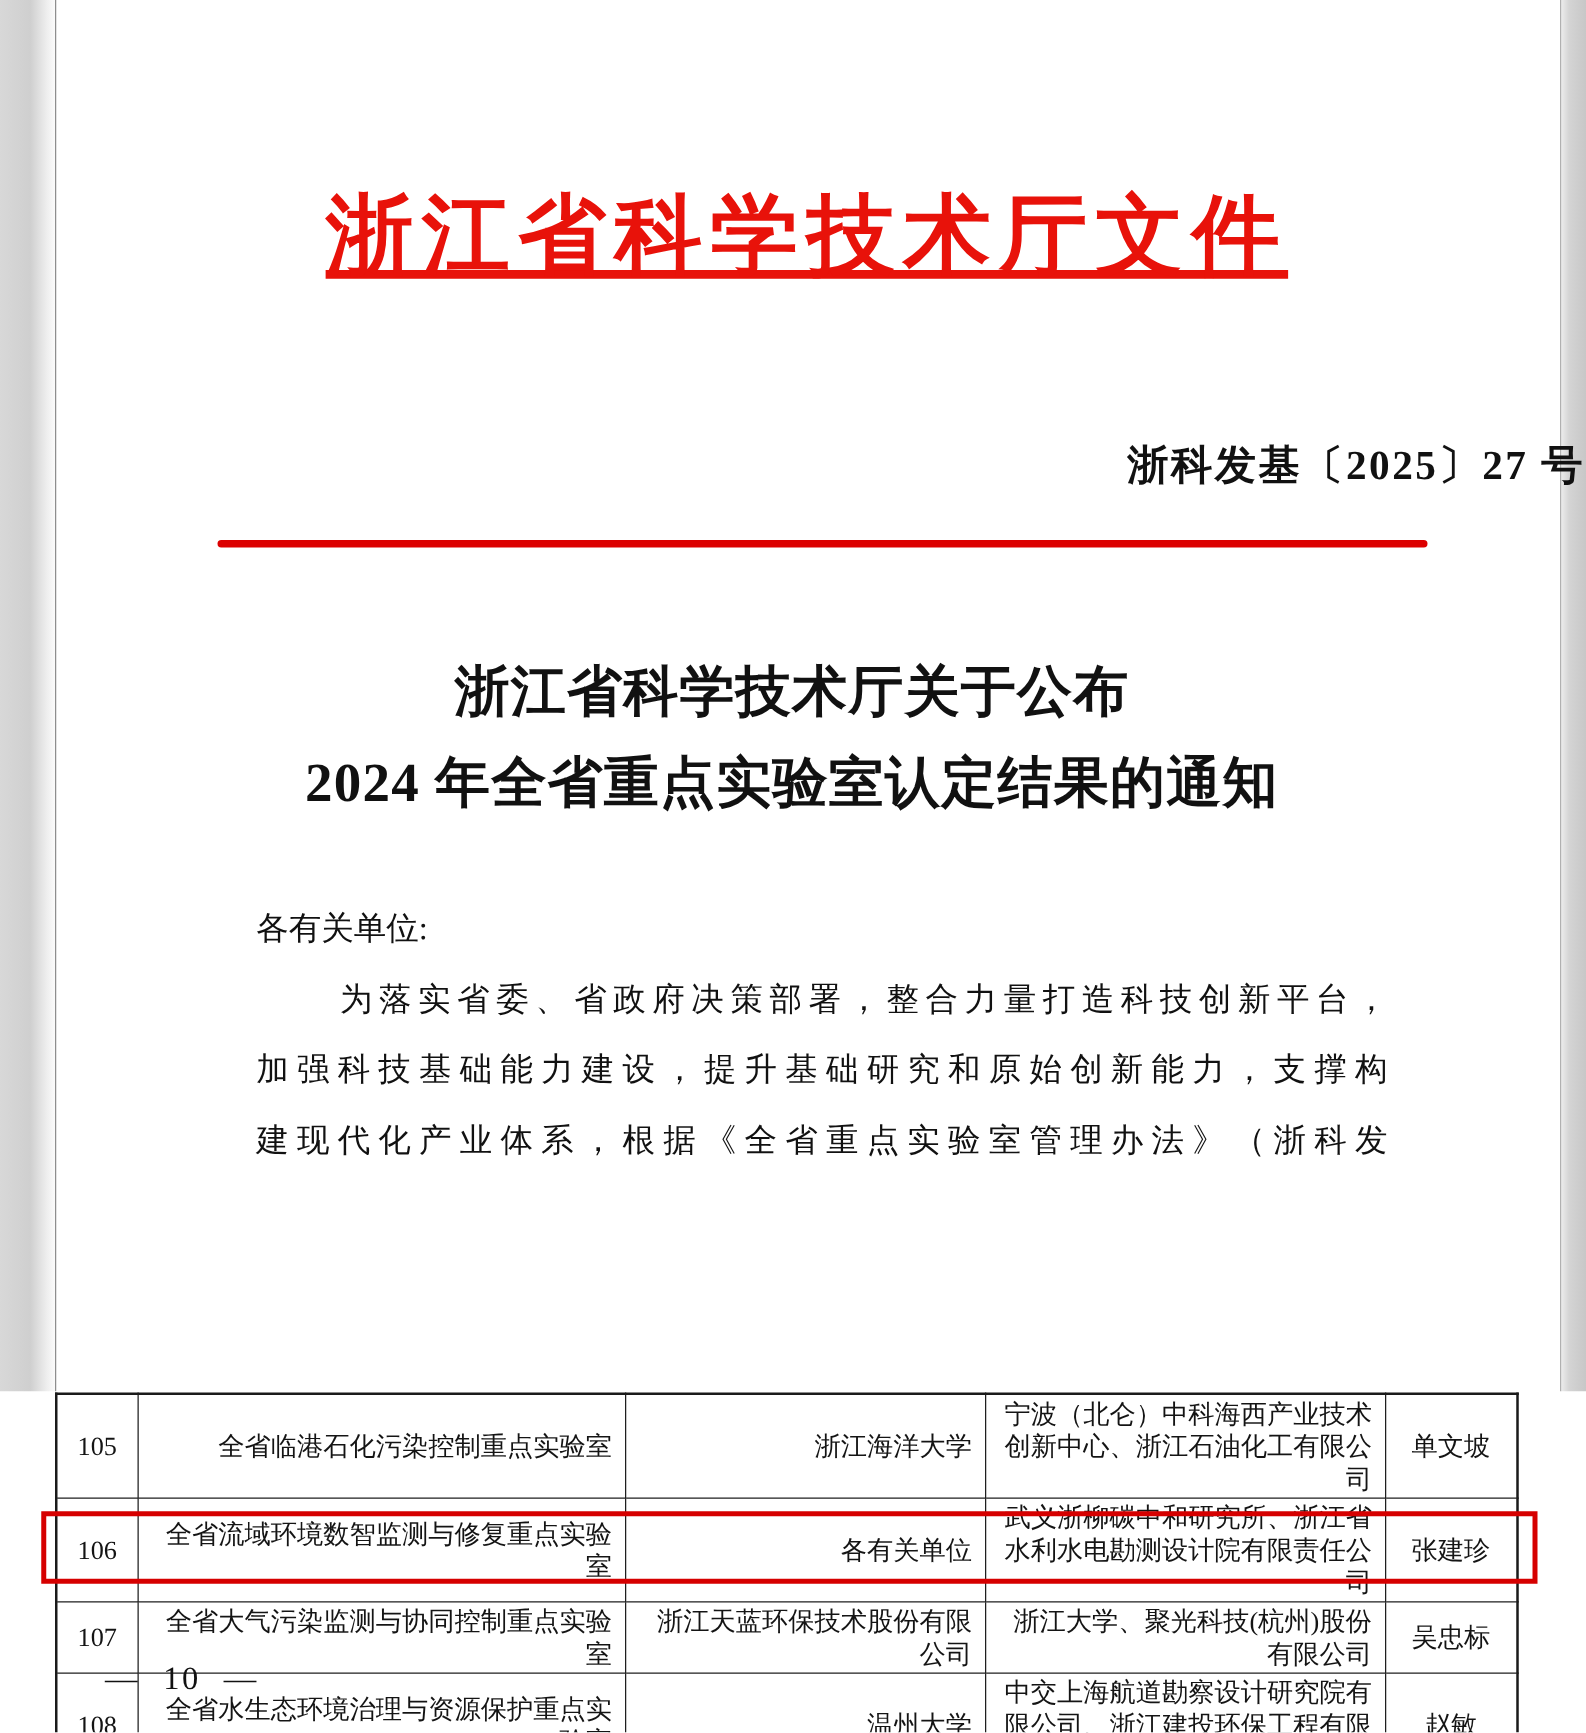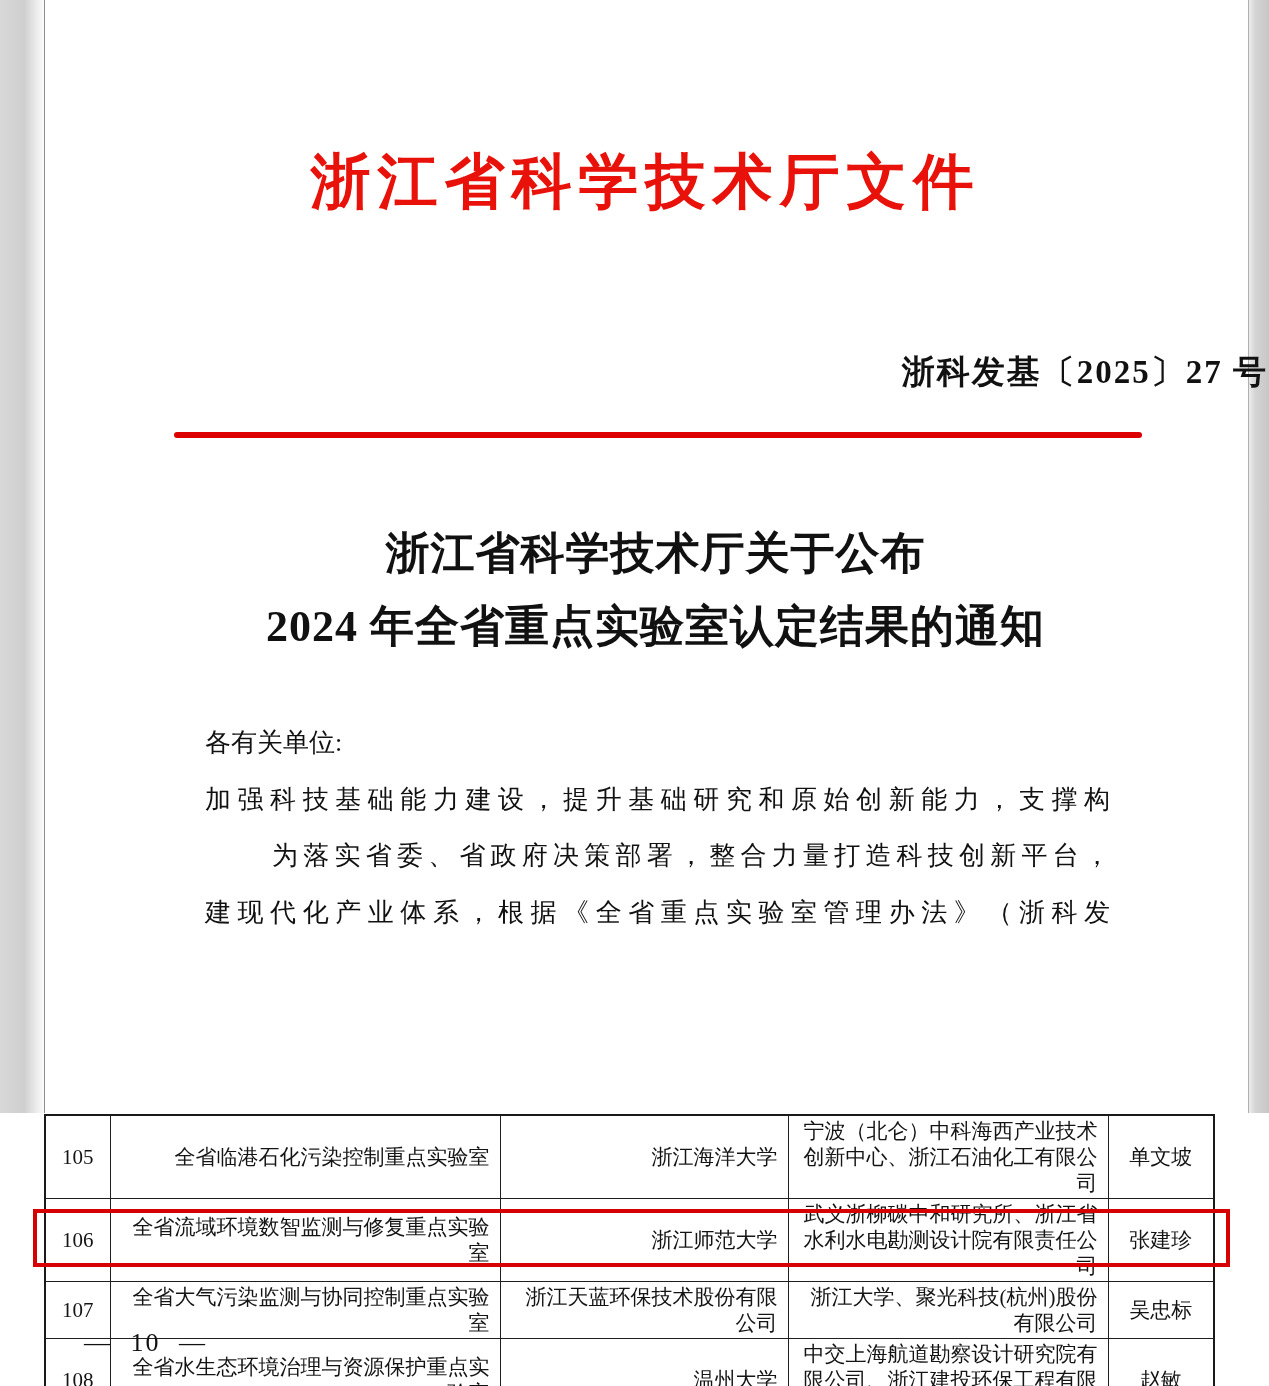--- a/index.html
+++ b/index.html
@@ -24,25 +24,26 @@
     left: 1248px; width: 21px;
     background: linear-gradient(to left, #c6c6c6 0%, #d4d4d4 70%, #ececec 100%);
     border-left: 1px solid #b0b0b0;
   }
 
   .doc-header {
     position: absolute;
     left: 43px; top: 142px; width: 1205px;
     margin: 0;
     text-align: center;
-    font-size: 60px;
+    font-size: 70px;
     font-weight: bold;
     letter-spacing: 7px;
     color: #e8120a;
     white-space: nowrap;
+    text-decoration: underline;
   }
 
   .doc-number {
     position: absolute;
     left: 43px; top: 350px; width: 1225px;
     text-align: right;
     font-size: 33px;
     font-weight: 600;
     letter-spacing: 2px;
     white-space: nowrap;
@@ -51,21 +52,21 @@
   .red-divider {
     position: absolute;
     left: 174px; top: 432px;
     width: 968px; height: 6px;
     background: #dc0000;
     border-radius: 3px;
   }
 
   .notice-title {
     position: absolute;
-    left: 53px; width: 1205px;
+    left: 31px; width: 1205px;
     text-align: center;
     font-size: 44px;
     font-weight: bold;
     letter-spacing: 1px;
     white-space: nowrap;
   }
   .notice-title.l1 { top: 524px; }
   .notice-title.l2 { top: 597px; }
 
   .body-block {
@@ -137,22 +138,22 @@
 
   <div class="doc-number">浙科发基〔2025〕27 号</div>
 
   <div class="red-divider"></div>
 
   <div class="notice-title l1">浙江省科学技术厅关于公布</div>
   <div class="notice-title l2">2024 年全省重点实验室认定结果的通知</div>
 
   <div class="body-block">
     <div class="body-line">各有关单位:</div>
+    <div class="body-line justify indent">为落实省委、省政府决策部署，整合力量打造科技创新平台，</div>
     <div class="body-line justify">加强科技基础能力建设，提升基础研究和原始创新能力，支撑构</div>
-    <div class="body-line justify indent">为落实省委、省政府决策部署，整合力量打造科技创新平台，</div>
     <div class="body-line justify">建现代化产业体系，根据《全省重点实验室管理办法》（浙科发</div>
   </div>
 
   <table class="lab-table">
     <colgroup>
       <col style="width:65px">
       <col style="width:390px">
       <col style="width:288px">
       <col style="width:320px">
       <col style="width:106px">
@@ -161,21 +162,21 @@
       <tr>
         <td class="c-no">105</td>
         <td class="c-lab">全省临港石化污染控制重点实验室</td>
         <td class="c-institution">浙江海洋大学</td>
         <td class="c-partners">宁波（北仑）中科海西产业技术创新中心、浙江石油化工有限公司</td>
         <td class="c-director">单文坡</td>
       </tr>
       <tr>
         <td class="c-no">106</td>
         <td class="c-lab">全省流域环境数智监测与修复重点实验室</td>
-        <td class="c-institution">浙江师范大学</td>
+        <td class="c-institution">各有关单位</td>
         <td class="c-partners">武义浙柳碳中和研究所、浙江省水利水电勘测设计院有限责任公司</td>
         <td class="c-director">张建珍</td>
       </tr>
       <tr>
         <td class="c-no">107</td>
         <td class="c-lab">全省大气污染监测与协同控制重点实验室</td>
         <td class="c-institution">浙江天蓝环保技术股份有限公司</td>
         <td class="c-partners">浙江大学、聚光科技(杭州)股份有限公司</td>
         <td class="c-director">吴忠标</td>
       </tr>

